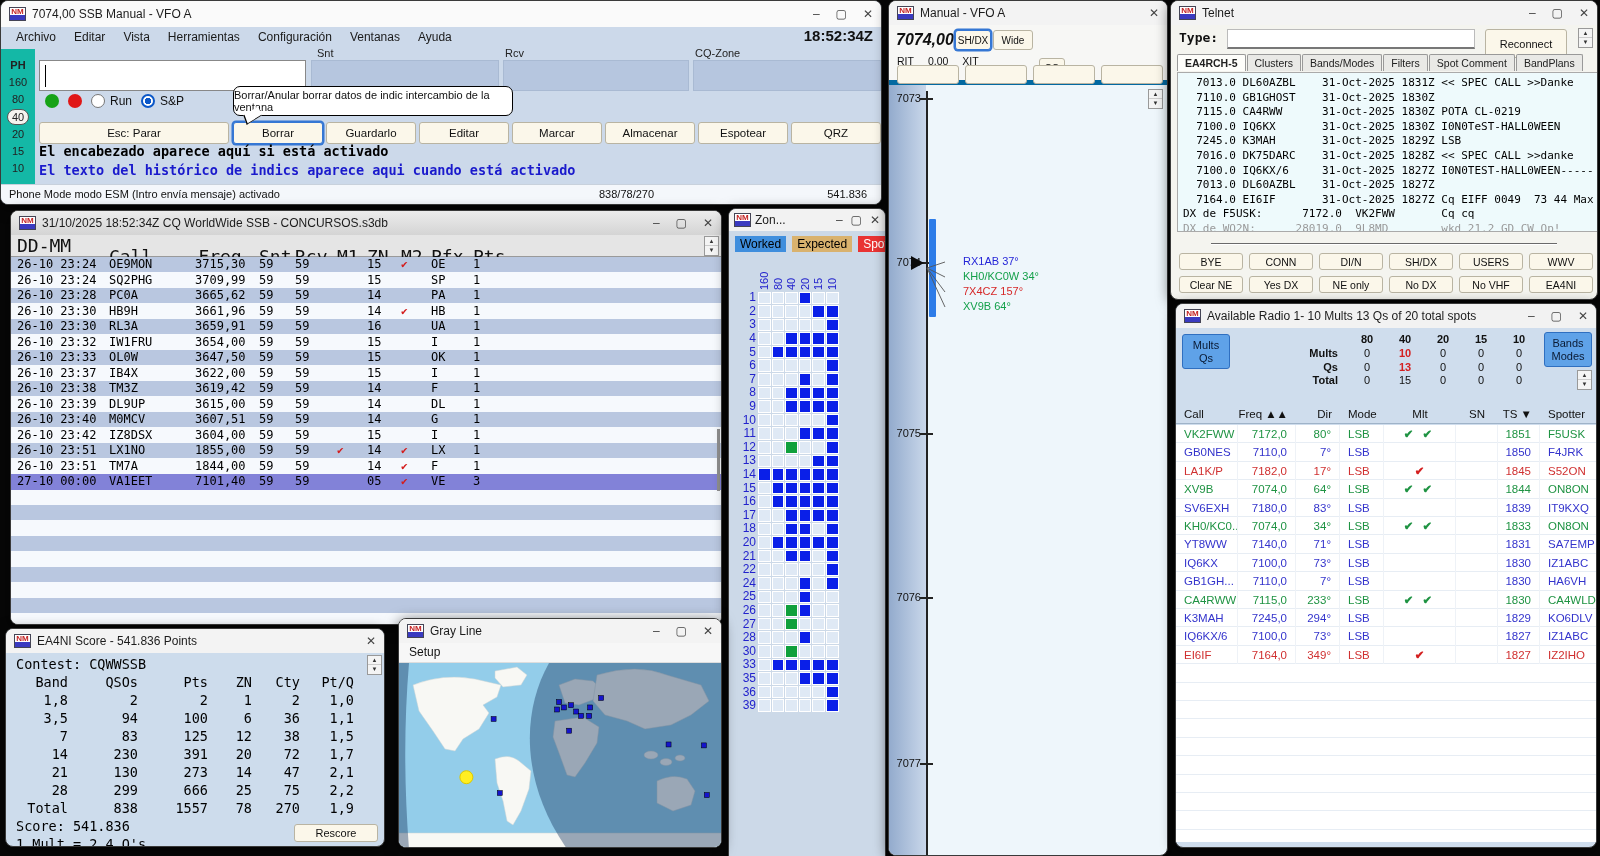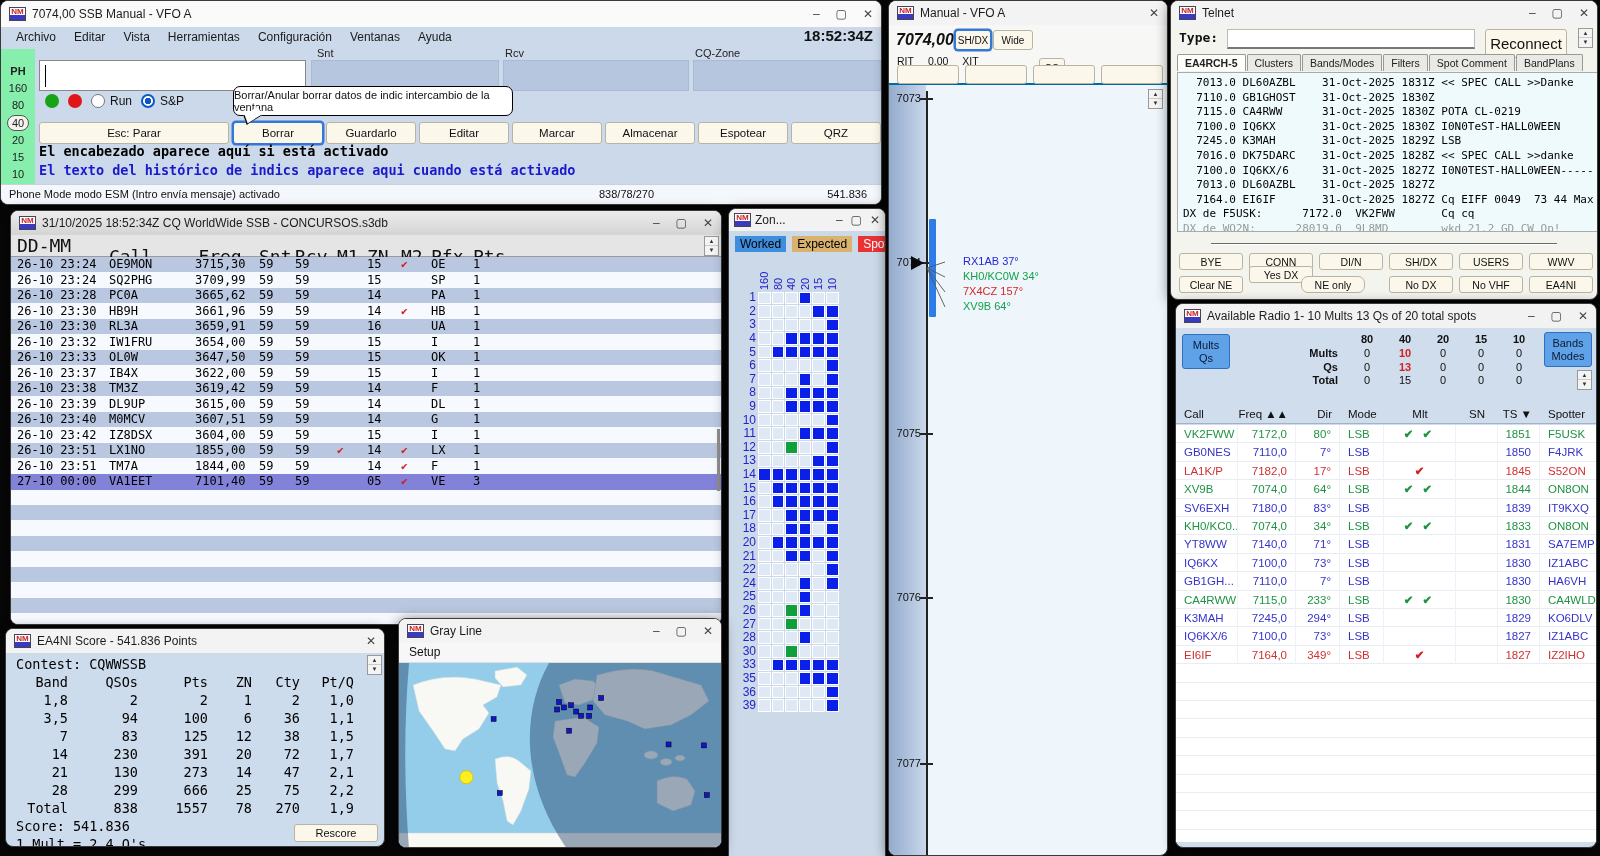--- a/index.html
+++ b/index.html
@@ -15,21 +15,21 @@
 .spin{position:absolute;width:15px;display:flex;flex-direction:column;border:1px solid #999;background:#f4f4f4}
 .spin span{height:9px;font-size:6px;line-height:9px;text-align:center;color:#333;border-bottom:1px solid #ccc}
 .spin span:last-child{border-bottom:none}
 .cream{background:#fbf7ea;border:1px solid #b9b4a2;border-radius:3px;display:flex;align-items:center;justify-content:center;color:#111}
 
 #w-entry{left:0;top:0;width:882px;height:205px;background:#ccd9ea}
 #w-entry .tb{height:26px;background:#fafafa}
 #menubar{position:absolute;top:26px;left:6px;display:flex;font-size:12px;color:#1a1a1a}
 #menubar .mi{padding:3px 9px}
 #clock{position:absolute;top:26px;right:8px;font-size:15px;font-weight:bold}
-#bandstrip{position:absolute;left:0;top:48px;width:34px;height:138px;background:#86efac;display:flex;flex-direction:column;align-items:center;font-size:11px;color:#222;padding-top:14px}
+#bandstrip{position:absolute;left:0;top:48px;width:34px;height:138px;background:#14b8a6;display:flex;flex-direction:column;align-items:center;font-size:11px;color:#222;padding-top:8px}
 #bandstrip .bi{line-height:17px}
 #bandstrip .ph{font-weight:bold}
 #bandstrip .circ{border:1px solid #555;border-radius:9px;padding:0 4px;background:#f5f3ef;line-height:14px;margin:1px 0}
 .flabel{position:absolute;top:46px;font-size:11px;color:#222}
 #cs-box{position:absolute;left:38px;top:59px;width:267px;height:31px;background:#fff;border:1px solid #888}
 #cs-box i{position:absolute;left:5px;top:4px;width:1px;height:22px;background:#000}
 .exch{position:absolute;top:59px;height:31px;background:#b6c6df;border:1px solid #a9bad3}
 #ctl-row{position:absolute;left:44px;top:93px;display:flex;align-items:center;gap:9px;font-size:12px}
 .dotg{width:14px;height:14px;border-radius:50%;background:#17a317}
 .dotr{width:14px;height:14px;border-radius:50%;background:#e01717}
@@ -82,41 +82,41 @@
 #zone-hdrs span{width:13.5px;writing-mode:vertical-rl;transform:rotate(180deg);font-size:11px;color:#2222cc;height:31px;line-height:13px}
 #zone-grid{position:absolute;top:82px;left:4px;font-size:12px}
 .zrow{display:flex;align-items:center;height:13.6px}
 .zrow .zl{width:23px;text-align:right;color:#2222cc;margin-right:2px;line-height:13px}
 .zc{width:12.6px;height:12.6px;margin-right:1px;background:#dfe9f5;border:0.5px solid #fff}
 .zc.w{background:#0a1fe8}
 .zc.s{background:#0fa03c}
 
 #w-band{left:888px;top:0;width:280px;height:856px;background:#eef6fb}
 #w-band .tb{background:#f3f3f3}
-#bm-head{position:absolute;top:24px;left:0;right:0;height:60px;background:#f7f7f5;border-bottom:2px solid #0369a1}
+#bm-head{position:absolute;top:24px;left:0;right:0;height:60px;background:#f7f7f5;border-bottom:5px solid #0369a1}
 #bm-freq{position:absolute;left:7px;top:6px;font-size:16px;font-weight:bold;font-style:italic}
 .bm-btn{position:absolute;top:5px;height:20px;font-size:10px}
 .bm-btn.focused{border:1px solid #3577d4;box-shadow:0 0 0 1.5px #3577d4}
 #bm-rit{position:absolute;left:8px;top:30px;font-size:10.5px;display:flex;gap:14px}
 .bm-blank{position:absolute;top:40px;height:19px;width:62px}
 #bm-map{position:absolute;top:84px;left:0;right:0;bottom:0}
 #bm-strip{position:absolute;left:0;top:0;bottom:0;width:37px;background:linear-gradient(90deg,#93abcd,#c9d7ea)}
 #bm-axis{position:absolute;left:37px;top:6px;bottom:0;width:2px;background:#222}
 .bm-lab{position:absolute;left:0;width:32px;text-align:right;font-size:11px;color:#111}
 .bm-tick{position:absolute;left:31px;width:13px;height:2px;background:#222}
 #bm-bar{position:absolute;left:40px;top:134px;width:7px;height:98px;background:#2d7ce8;border-radius:1px}
 #bm-tri{position:absolute;left:22px;top:171px;width:0;height:0;border-top:7px solid transparent;border-bottom:7px solid transparent;border-left:13px solid #0a0a0a}
 .bm-spot{position:absolute;left:74px;font-size:11px;white-space:nowrap}
 #bm-spin{top:4px;right:4px}
 
 #w-telnet{left:1170px;top:0;width:428px;height:300px;background:#f4f4ef}
 #w-telnet .tb{background:#f3f3f3}
 #tn-type{position:absolute;left:8px;top:29px;font-family:"DejaVu Sans Mono",monospace;font-size:13px;font-weight:bold}
 #tn-input{position:absolute;left:56px;top:28px;width:248px;height:20px;background:#fff;border:1px solid #bbb;border-bottom:2px solid #777}
-#tn-reconnect{position:absolute;left:314px;top:28px;width:82px;height:29px;font-size:15px}
+#tn-reconnect{position:absolute;left:314px;top:28px;width:82px;height:29px;font-size:11px}
 #tn-spin{top:27px;right:4px}
 #tn-tabs{position:absolute;left:6px;top:53px;display:flex;font-size:10.5px}
 #tn-tabs .tab{padding:2px 7px;border:1px solid #999;border-bottom:none;background:#e9e9e6;margin-right:1px;border-radius:2px 2px 0 0;color:#222}
 #tn-tabs .tab.act{background:#fdfdfa;font-weight:bold}
 #tn-text{position:absolute;left:6px;top:71px;width:446px;height:160px;background:#eefafc;border:1px solid #aaa;overflow:hidden;padding:3px 0 0 5px}
 #tn-text .ln{font-family:"DejaVu Sans Mono",monospace;font-size:11px;line-height:14.6px;white-space:pre;color:#000}
 #tn-text .ln.mut{color:#9a9a9a}
 #tn-thumb{position:absolute;right:3px;top:100px;width:3px;height:48px;background:#b3b3b3}
 #tn-sep{position:absolute;left:40px;right:40px;top:242px;height:2px;background:#6a6a6a;border-bottom:1px solid #fff}
 .tn-btn{position:absolute;width:64px;height:17px;font-size:10.5px}
@@ -975,22 +975,22 @@
   <div id="tn-btns1">
       <div class="tn-btn cream" style="left: 8px; top: 252px; position: absolute;">BYE</div>
       <div class="tn-btn cream" style="left: 78px; top: 252px; position: absolute;">CONN</div>
       <div class="tn-btn cream" style="left: 148px; top: 252px; position: absolute;">DI/N</div>
       <div class="tn-btn cream" style="left: 218px; top: 252px; position: absolute;">SH/DX</div>
       <div class="tn-btn cream" style="left: 288px; top: 252px; position: absolute;">USERS</div>
       <div class="tn-btn cream" style="left: 358px; top: 252px; position: absolute;">WWV</div>
     </div>
   <div id="tn-btns2">
       <div class="tn-btn cream" style="left: 8px; top: 275px; position: absolute;">Clear NE</div>
-      <div class="tn-btn cream" style="left: 78px; top: 265px; position: absolute;">Yes DX</div>
-      <div class="tn-btn cream" style="left: 130px; top: 275px; position: absolute; border-radius: 7px;">NE only</div>
+      <div class="tn-btn cream" style="left: 78px; top: 275px; position: absolute;">Yes DX</div>
+      <div class="tn-btn cream" style="left: 148px; top: 275px; position: absolute;">NE only</div>
       <div class="tn-btn cream" style="left: 218px; top: 275px; position: absolute;">No DX</div>
       <div class="tn-btn cream" style="left: 288px; top: 275px; position: absolute;">No VHF</div>
       <div class="tn-btn cream" style="left: 358px; top: 275px; position: absolute;">EA4NI</div>
     </div>
 </div>
 
 <div class="win" id="w-avail">
   <div class="tb">
     <div class="nm">NM</div>
     <div class="t">Available Radio 1- 10 Mults 13 Qs of 20 total spots</div>

